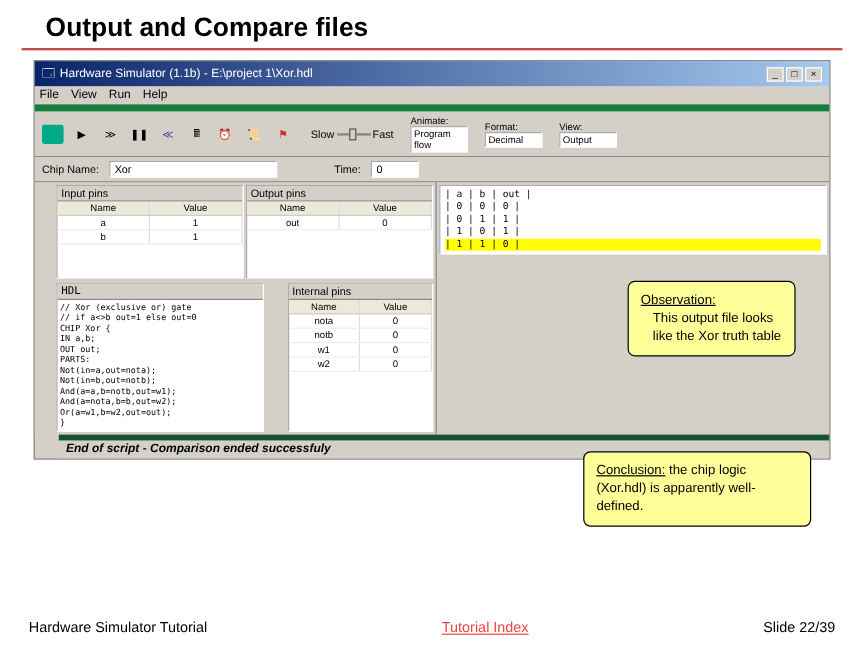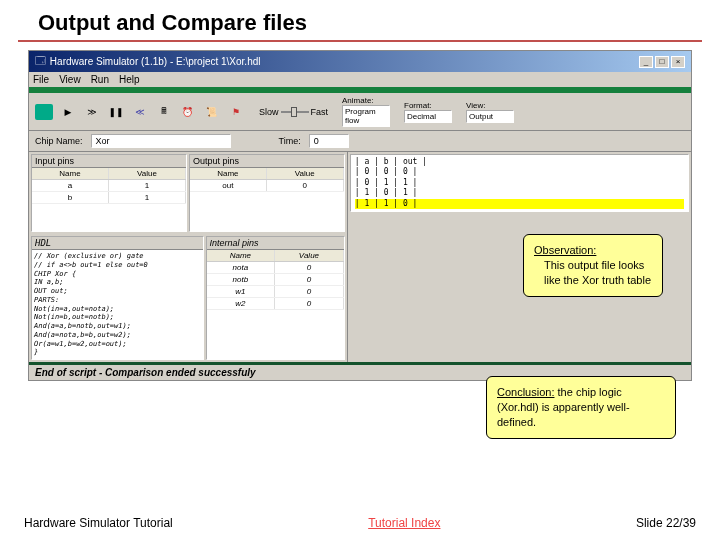--- a/index.html
+++ b/index.html
@@ -21,40 +21,40 @@
   .speed-group { margin-left: 8px; display: flex; align-items: center; gap: 2px; }
   .slider-track { width: 28px; height: 2px; background: #888; position: relative; }
   .slider-thumb { position: absolute; width: 6px; height: 10px; background: #d4d0c8; border: 1px solid #555; top: -4px; left: 10px; }
   .combo-group { display: flex; flex-direction: column; margin-left: 8px; font-size: 8px; }
   .combo { border: 1px inset #fff; background: #fff; padding: 1px 2px; width: 48px; font-size: 8px; }
   
   .row-bar { background: #d4d0c8; padding: 3px 6px; display: flex; align-items: center; gap: 8px; font-size: 9px; border-bottom: 1px solid #888; }
   .inset-field { border: 1px inset #fff; background: #fff; padding: 1px 4px; min-width: 40px; font-size: 9px; }
   
   .work-area { display: flex; height: 210px; background: #d4d0c8; position: relative; }
-  .left-col { width: 48%; display: flex; flex-direction: column; }
+  .left-col { width: 48%; display: flex; flex-direction: column; margin-left: 16px; }
   .right-col { flex: 1; border-left: 1px solid #888; padding: 2px; display: flex; flex-direction: column; }
   
   .pin-panels { display: flex; gap: 2px; padding: 2px; height: 45%; }
   .pin-panel { flex: 1; border: 1px inset #fff; background: #fff; }
   .pin-title { font-size: 9px; padding: 1px 3px; background: #d4d0c8; border-bottom: 1px solid #888; }
   .grid-h { display: flex; font-size: 8px; background: #ece9d8; border-bottom: 1px solid #ccc; }
   .grid-h > div, .grid-r > div { flex: 1; padding: 1px 3px; border-right: 1px solid #ddd; text-align: center; }
   .grid-r { display: flex; font-size: 8px; border-bottom: 1px solid #eee; }
   
-  .hdl-area { display: flex; gap: 2px; padding: 2px; flex: 1; font-style: italic; }
+  .hdl-area { display: flex; gap: 20px; padding: 2px; flex: 1; }
   .hdl-panel { width: 55%; border: 1px inset #fff; background: #fff; font-size: 7px; font-family: monospace; padding: 2px; }
   .hdl-panel .hdl-t { font-size: 9px; background: #d4d0c8; margin: -2px -2px 2px; padding: 1px 3px; border-bottom: 1px solid #888; }
   .hdl-line { line-height: 1.25; }
   .int-panel { flex: 1; border: 1px inset #fff; background: #fff; }
   
   .output-panel { background: #fff; border: 1px inset #fff; font-family: monospace; font-size: 8px; padding: 2px 4px; line-height: 1.3; }
   .out-highlight { background: #ffff00; }
   
-  .status-bar { background: #d4d0c8; border-top: 3px solid #14532d; padding: 2px 6px; font-size: 10px; font-weight: bold; font-style: italic; }
+  .status-bar { background: #d4d0c8; border-top: 5px solid #14532d; padding: 2px 6px; font-size: 10px; font-weight: bold; font-style: italic; margin-left: 20px; }
   
   .callout { position: absolute; border: 1px solid #000; border-radius: 6px; background: #ffff99; padding: 8px 10px; font-size: 11px; line-height: 1.35; }
   .obs-callout { right: 57px; top: 234px; width: 140px; }
   .conc-callout { right: 44px; top: 376px; width: 190px; }
   
   .footer { display: flex; justify-content: space-between; align-items: center; padding: 6px 24px; font-size: 12px; position: absolute; bottom: 4px; left: 0; right: 0; }
   .footer-center { color: #ef4444; text-decoration: underline; }
 </style>
 </head>
 <body>

